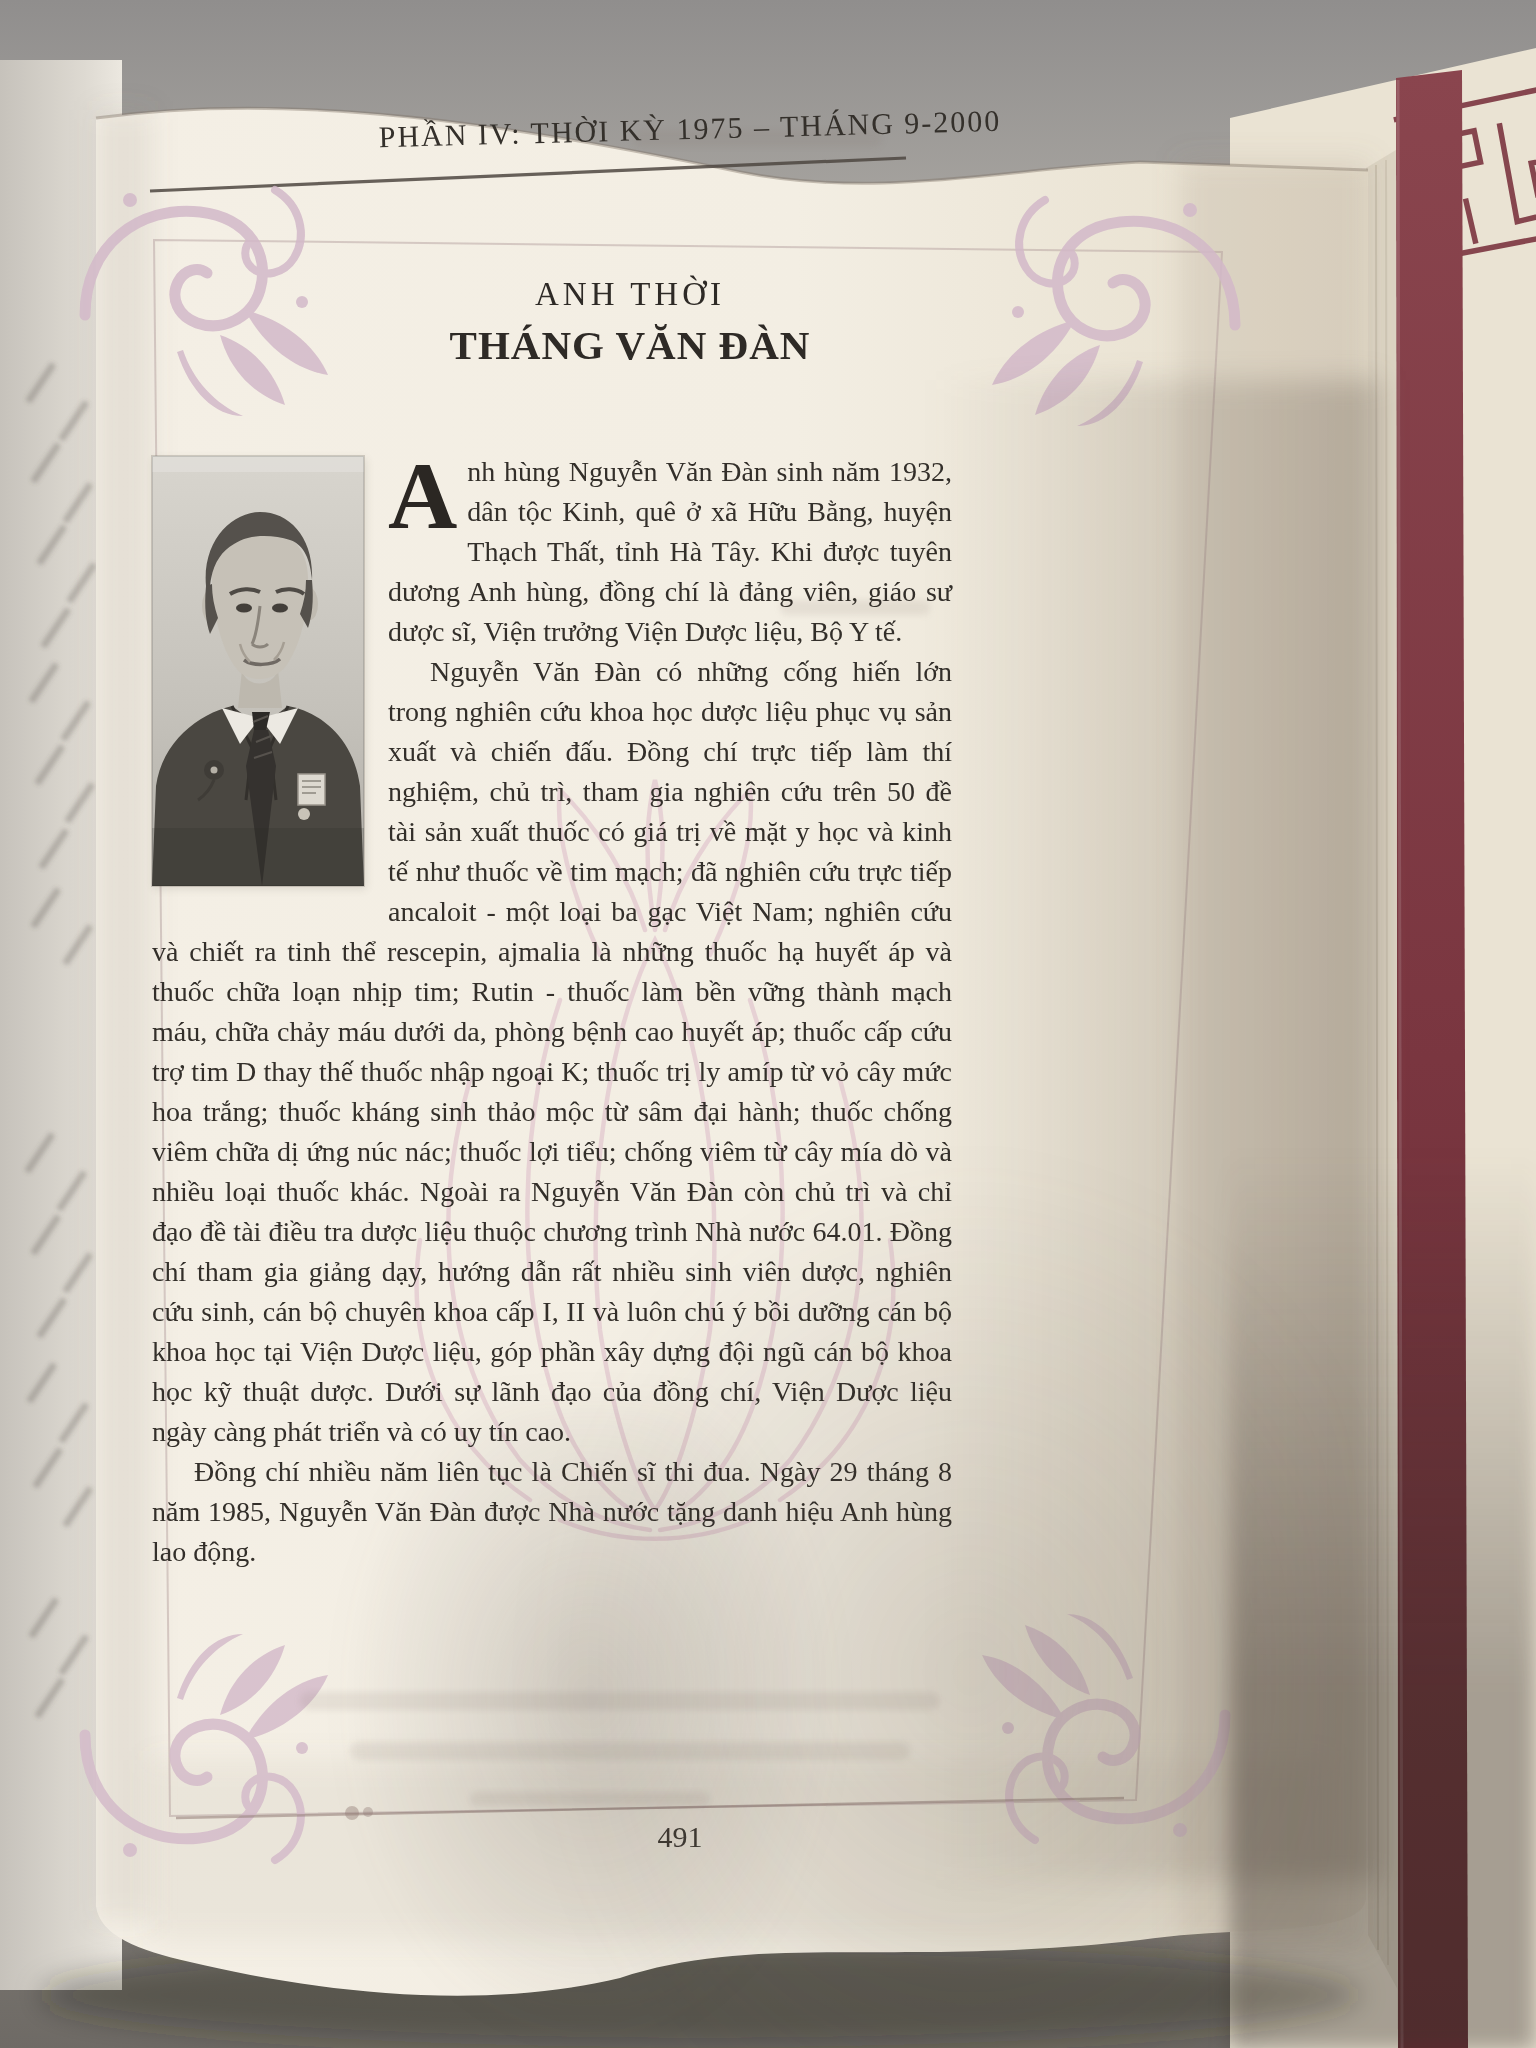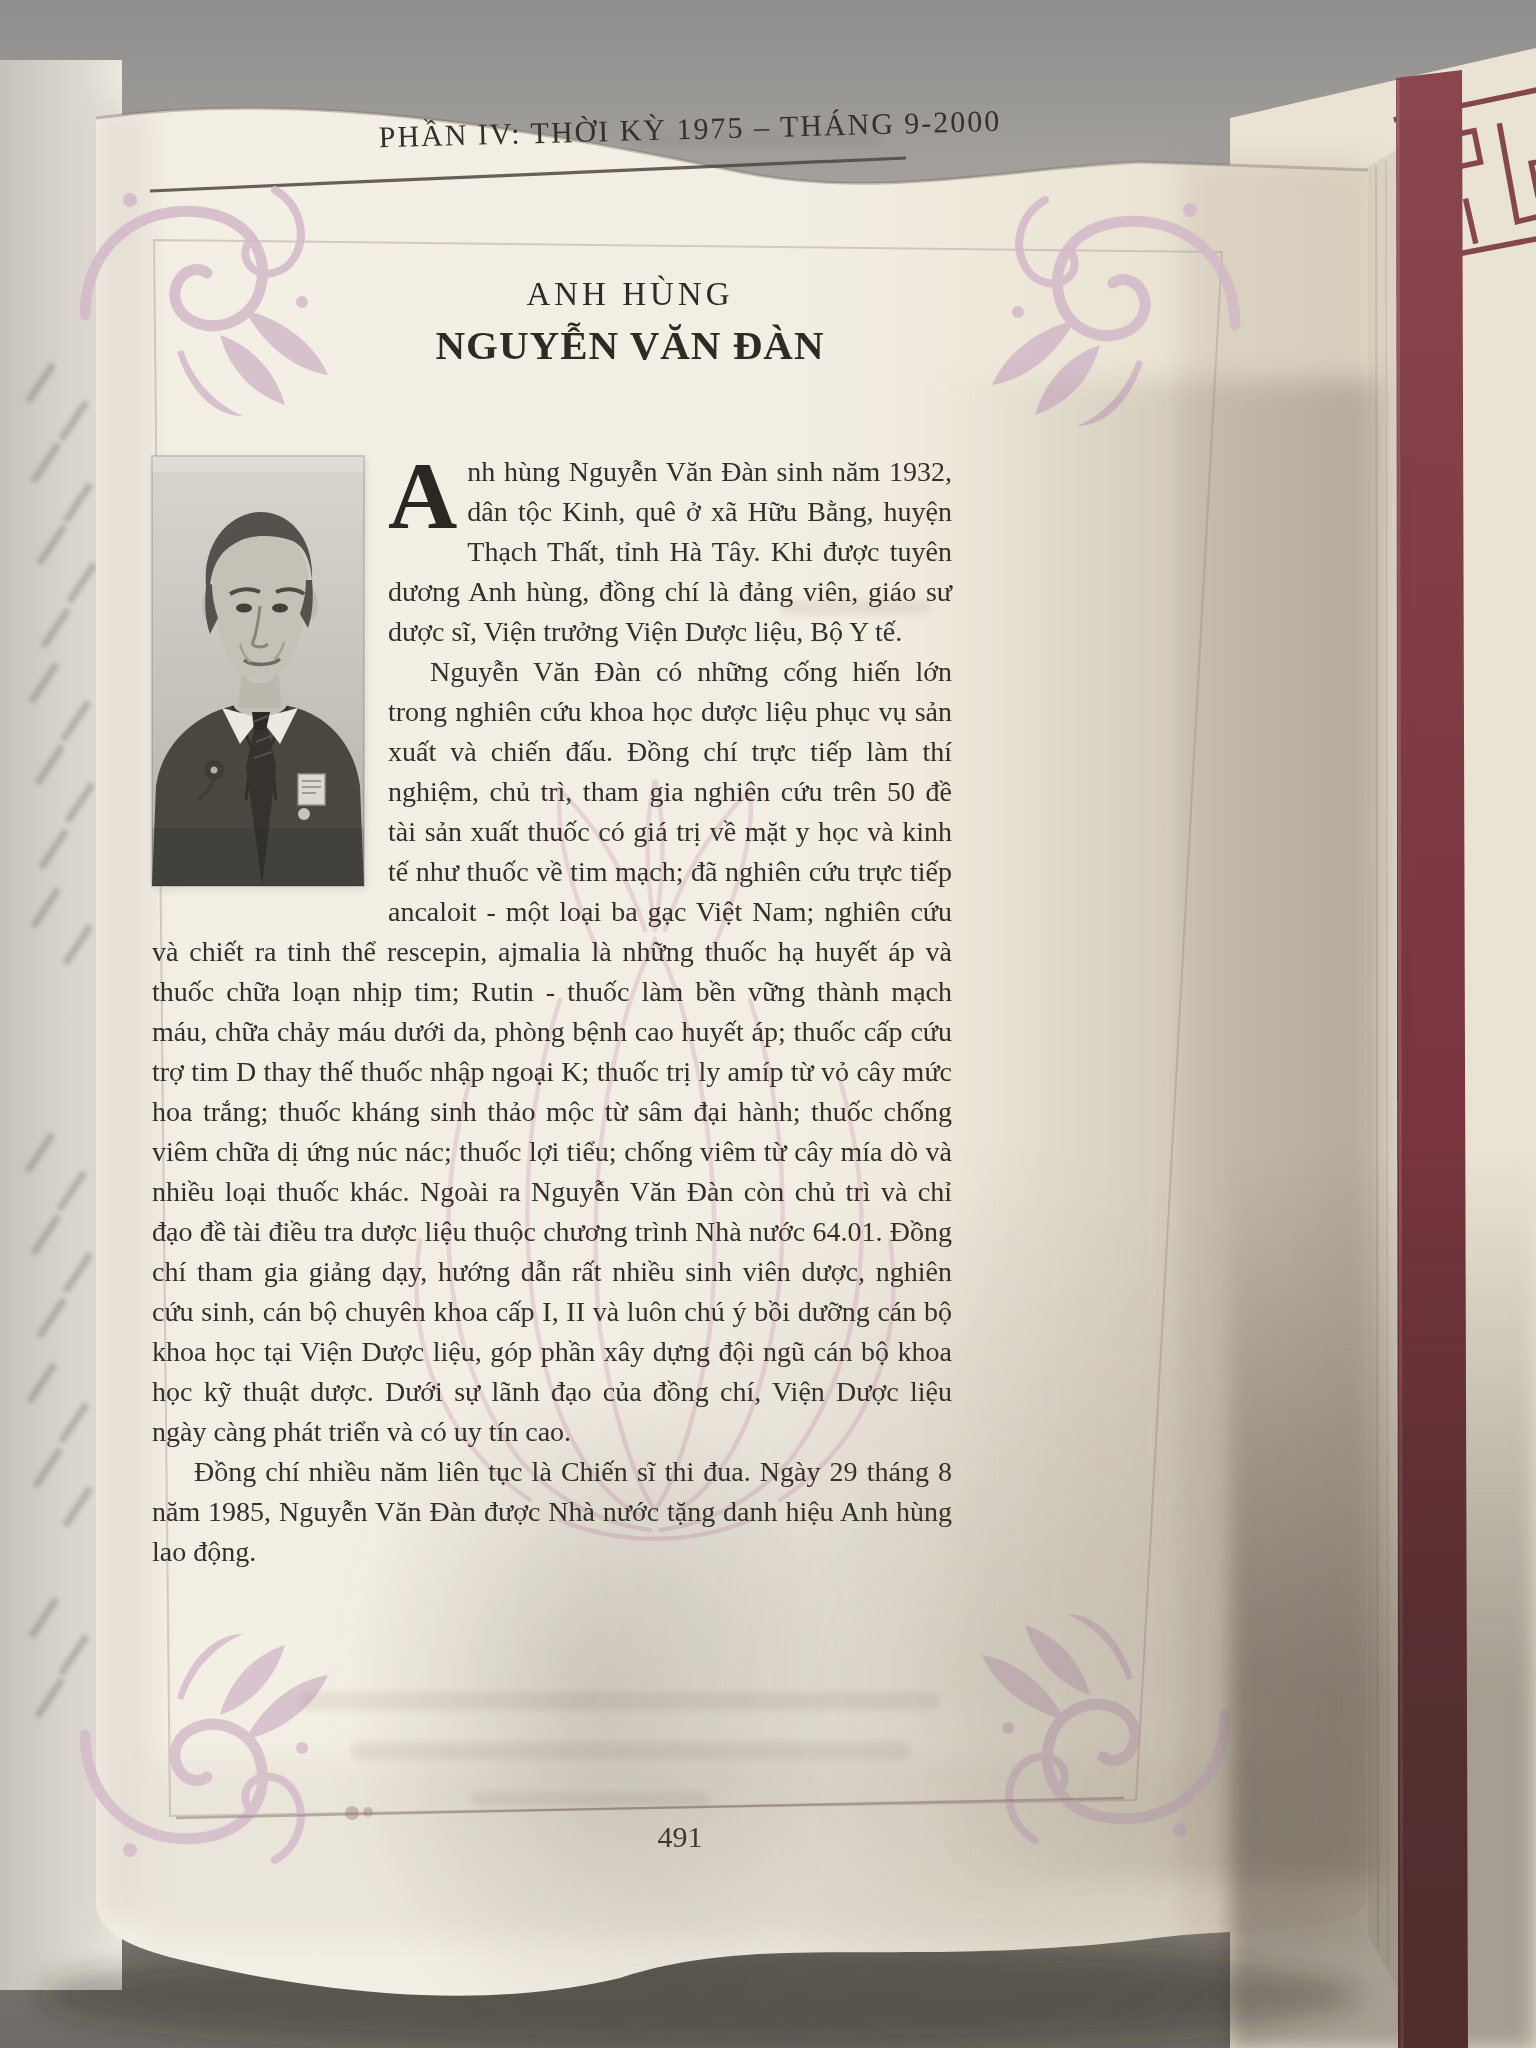--- a/index.html
+++ b/index.html
@@ -194,22 +194,22 @@
 
   <div class="ghost" style="left:632px;top:130px;width:250px;height:17px;"></div>
   <div class="ghost" style="left:780px;top:600px;width:150px;height:15px;"></div>
   <div class="ghost" style="left:300px;top:1692px;width:640px;height:18px;"></div>
   <div class="ghost" style="left:350px;top:1742px;width:560px;height:18px;"></div>
   <div class="ghost" style="left:470px;top:1792px;width:240px;height:14px;"></div>
 
   <div class="header">PHẦN IV: THỜI KỲ 1975 – THÁNG 9-2000</div>
 
   <div class="title-block">
-    <div class="t1">ANH HÙNG</div>
-    <div class="t2">NGUYỄN VĂN ĐÀN</div>
+    <div class="t1">ANH THỜI</div>
+    <div class="t2">THÁNG VĂN ĐÀN</div>
   </div>
 
   <div class="body-text">
     <div class="photo-wrap">
       <svg width="212" height="430" viewBox="0 0 212 430">
         <defs>
           <linearGradient id="pg" x1="0" y1="0" x2="0" y2="1">
             <stop offset="0" stop-color="#d8d5ce"></stop>
               <stop offset="0.6" stop-color="#c4c1ba"></stop>
             <stop offset="1" stop-color="#b2afa8"></stop>

